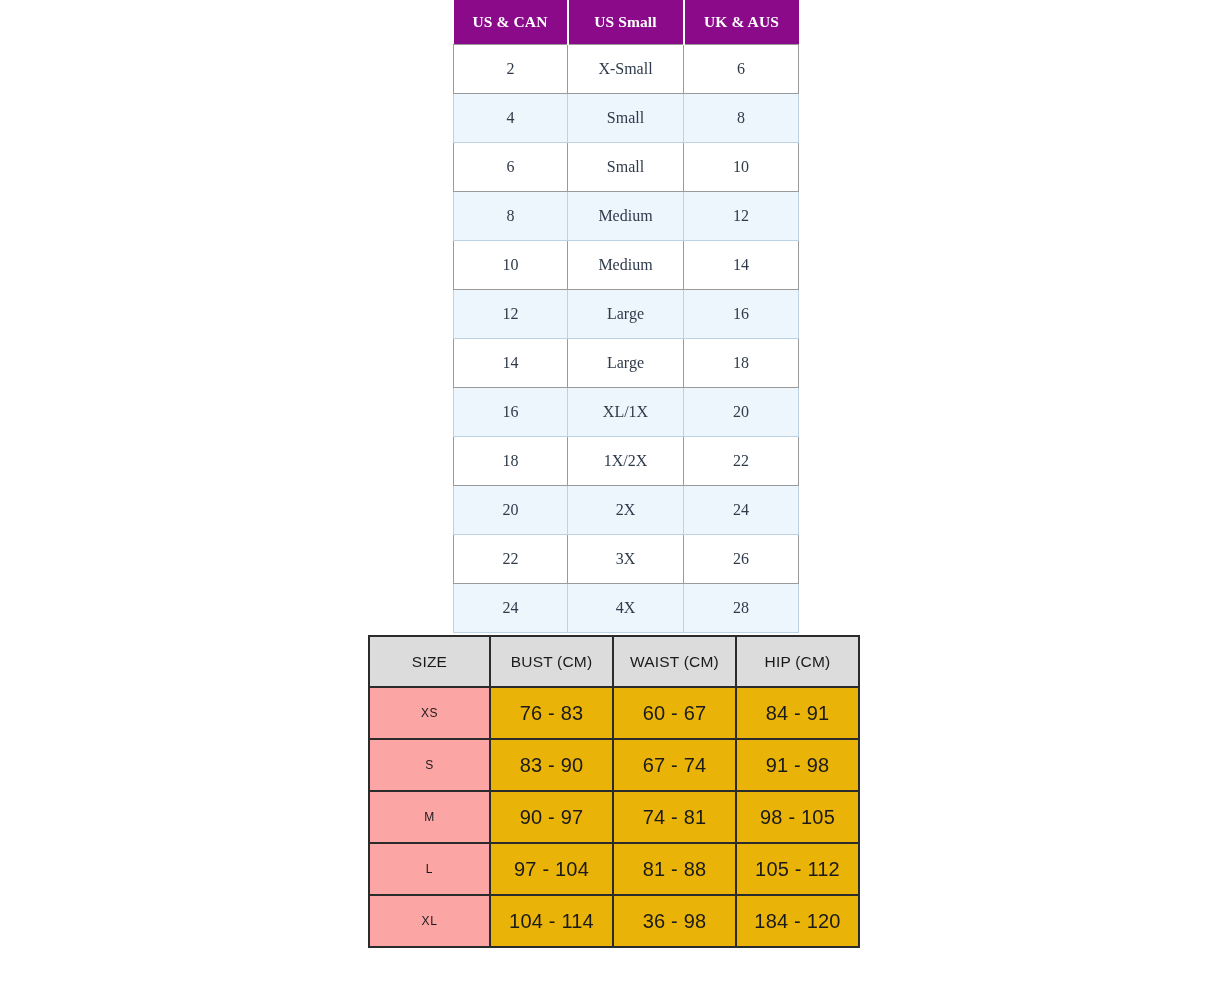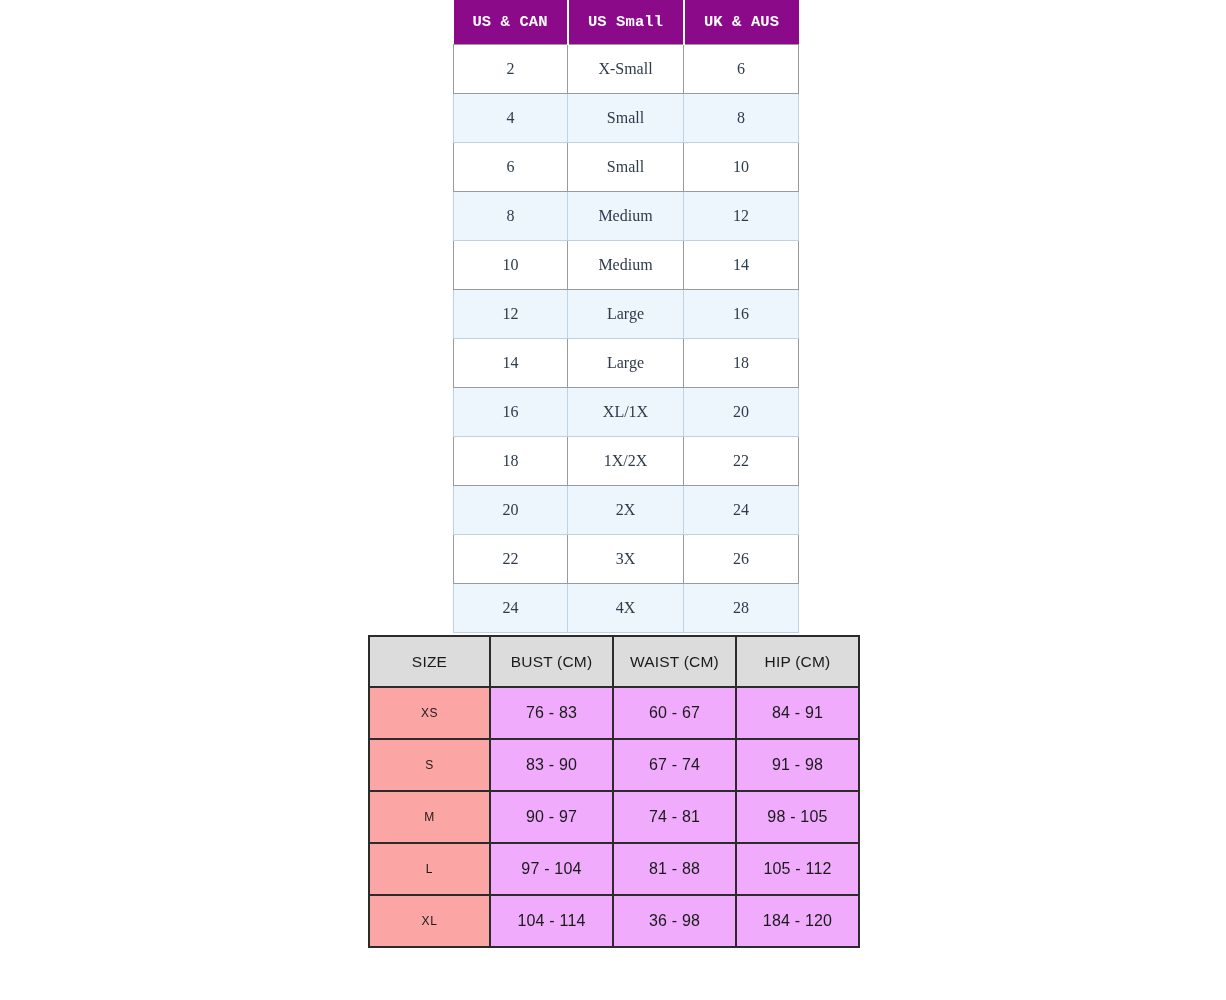--- a/index.html
+++ b/index.html
@@ -28,21 +28,21 @@
     width: 345px;
     font-family: "Liberation Serif", "DejaVu Serif", serif;
   }
   table.conversion col.c-us  { width: 114px; }
   table.conversion col.c-ltr { width: 116px; }
   table.conversion col.c-uk  { width: 115px; }
 
   table.conversion thead th {
     background: #8a0a8a;
     color: #ffffff;
-    font-family: Liberation Mono, monospace;
+    font-family: Liberation Serif, serif;
     font-weight: bold;
     font-size: 15.5px;
     height: 44px;
     line-height: 44px;
     padding: 0;
     text-align: center;
     border-left: 2px solid #ffffff;
     border-right: 2px solid #ffffff;
     border-top: 0;
     border-bottom: 0;
@@ -106,22 +106,22 @@
     border-top: 2px solid #2b2b2b;
   }
 
   table.measure thead th {
     background: #dcdcdc;
     font-size: 15.5px;
     height: 49px;
     letter-spacing: 0.2px;
   }
   table.measure tbody td {
-    background: #f0abfc;
-    font-size: 16px;
+    background: #eab308;
+    font-size: 20px;
     letter-spacing: 0.2px;
   }
   table.measure tbody td.size-cell {
     background: #fca5a5;
     font-size: 12px;
     letter-spacing: 0.6px;
   }
 </style>
 </head>
 <body>

